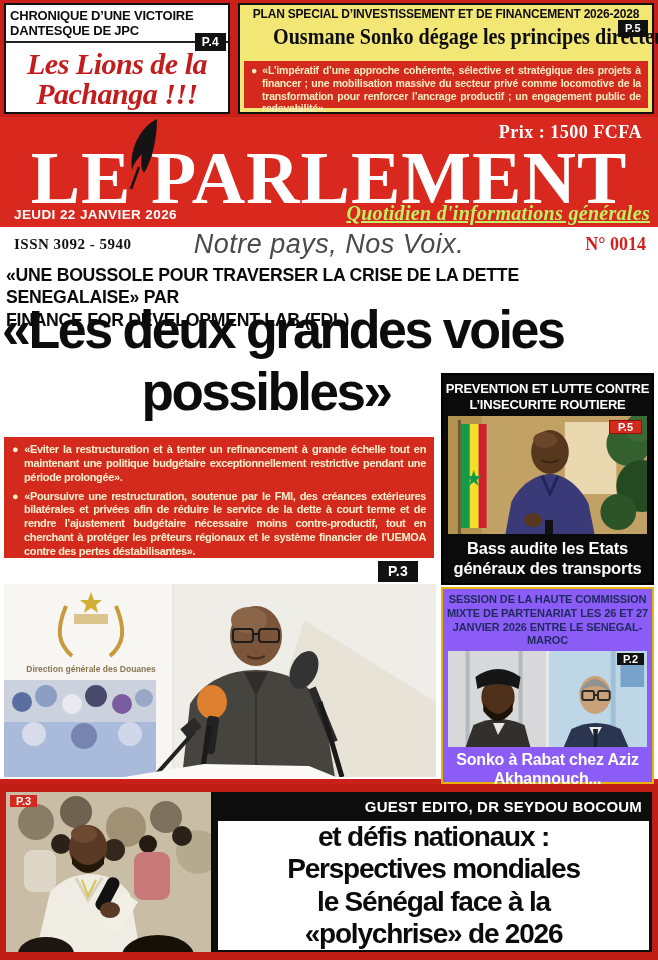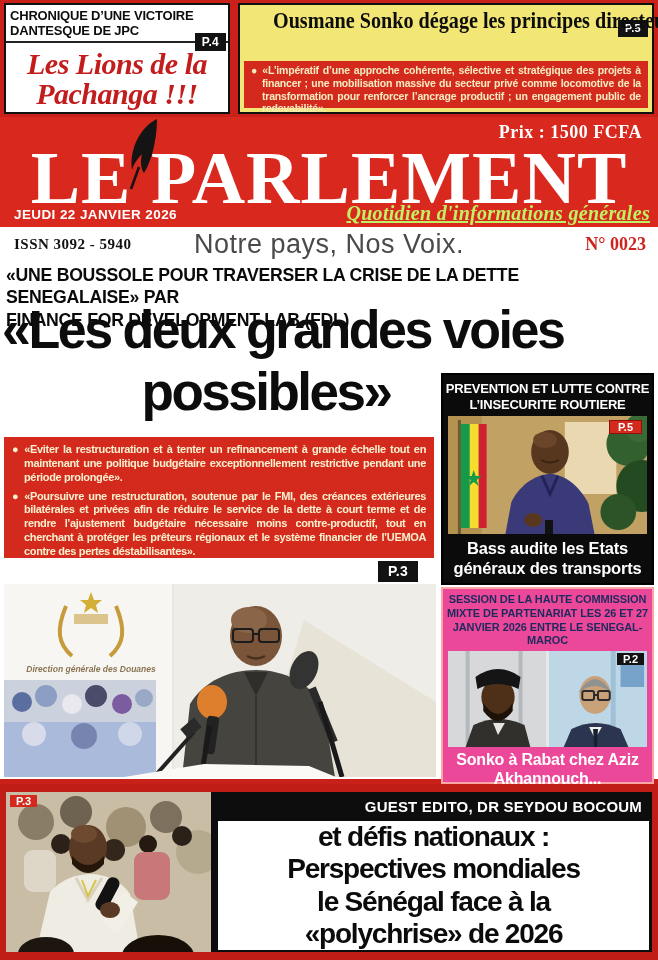--- a/index.html
+++ b/index.html
@@ -77,21 +77,21 @@
   }
   
   .content{left:0;top:227px;width:658px;height:552px;background:#ffffff;}
   .infobar{position:absolute;top:0;left:0;width:100%;height:36px;}
   .infobar .issn{
     position:absolute;left:14px;top:9px;font-family:"Liberation Serif",serif;
     font-weight:bold;font-size:15px;color:#111;letter-spacing:.5px;
   }
   .infobar .motto{
     position:absolute;left:0;width:100%;text-align:center;top:2px;
-    font-size:27px;color:#4a4a4a;letter-spacing:.5px;
+    font-size:27px;color:#4a4a4a;letter-spacing:.5px;font-style:italic;
   }
   .infobar .issue{
     position:absolute;right:12px;top:7px;font-family:"Liberation Serif",serif;
     font-weight:bold;font-size:18px;color:#ce2420;
   }
   .lead-kicker{
     position:absolute;top:37px;left:6px;width:690px;color:#0a0a0a;
     font-weight:bold;font-size:19px;line-height:1.18;letter-spacing:-.3px;
     transform:scaleX(.93);transform-origin:left;
   }
@@ -105,42 +105,42 @@
   .lead-red{
     position:absolute;top:210px;left:4px;width:430px;height:121px;
     background:#d42a1e;box-sizing:border-box;padding:6px 8px 4px;
   }
   .lead-red p{
     margin:0 0 5px;color:#fbf0cd;font-weight:bold;font-size:11px;
     line-height:1.26;text-align:justify;letter-spacing:-.35px;
     padding-left:12px;text-indent:-12px;
   }
   .lead-badge{position:absolute;top:334px;left:378px;font-size:14px;padding:1px 10px;}
-  .lead-photo{position:absolute;top:357px;left:4px;width:432px;height:193px;font-style:italic;}
+  .lead-photo{position:absolute;top:357px;left:4px;width:432px;height:193px;}
   
   .side1{
     position:absolute;left:441px;top:146px;width:213px;height:212px;
     background:#0b0b0b;border:2px solid #000;box-sizing:border-box;
   }
   .side1 .kicker{
     color:#fff;font-weight:bold;font-size:13px;line-height:1.2;text-align:center;
     padding:6px 2px 4px;letter-spacing:-.2px;
   }
   .side1 .photo{position:relative;margin:0 5px;height:118px;}
   .side1 .pbadge{
     position:absolute;top:4px;right:5px;background:#d42a1e;color:#fff;
     font-weight:bold;font-size:11px;padding:0 8px;border:1px solid #8f100b;
   }
   .side1 .caption{
     color:#fff;font-weight:bold;font-size:16.5px;line-height:1.18;
     text-align:center;padding-top:5px;letter-spacing:-.2px;
   }
   .side2{
     position:absolute;left:441px;top:360px;width:213px;height:197px;
-    background:#ec4899;border:2px solid #fca5a5;box-sizing:border-box;
+    background:#8b5cf6;border:2px solid #eab308;box-sizing:border-box;
   }
   .side2 .kicker{
     color:#1d2a5e;font-weight:bold;font-size:11px;line-height:1.25;
     text-align:center;padding:4px 2px 3px;letter-spacing:-.1px;
   }
   .side2 .photo{position:relative;margin:0 5px;height:96px;}
   .side2 .pbadge{
     position:absolute;top:2px;right:3px;background:#121212;color:#fff;
     font-weight:bold;font-size:11px;padding:0 6px;
   }
@@ -175,20 +175,21 @@
 </head>
 <body>
 
 <div class="abs box-left">
   <div class="kicker">CHRONIQUE D’UNE VICTOIRE DANTESQUE DE JPC</div>
   <span class="badge pbadge">P.4</span>
   <div class="headline">Les Lions de la Pachanga !!!</div>
 </div>
 
 <div class="abs box-right">
+  <div class="kicker">PLAN SPECIAL D’INVESTISSEMENT ET DE FINANCEMENT 2026-2028</div>
   <span class="badge pbadge">P.5</span>
   <div class="headline">Ousmane Sonko dégage les principes directeurs</div>
   <div class="redbox">
     <p>● «L’impératif d’une approche cohérente, sélective et stratégique des projets à financer ; une mobilisation massive du secteur privé comme locomotive de la transformation pour renforcer l’ancrage productif ; un engagement public de redevabilité».</p>
   </div>
 </div>
 
 <div class="abs masthead">
   <div class="price">Prix : 1500 FCFA</div>
   <div class="title">LE PARLEMENT</div>
@@ -197,21 +198,21 @@
     <path d="M17,50 L9,72" stroke="#141414" stroke-width="2.6" fill="none"></path>
   </svg>
   <div class="date">JEUDI 22 JANVIER 2026</div>
   <div class="tagline">Quotidien d'informations générales</div>
 </div>
 
 <div class="abs content">
   <div class="infobar">
     <span class="issn">ISSN 3092 - 5940</span>
     <span class="motto">Notre pays, Nos Voix.</span>
-    <span class="issue">N° 0023</span>
+    <span class="issue">N° 0014</span>
   </div>
 
   <div class="lead-kicker">
     <div>«UNE BOUSSOLE POUR TRAVERSER LA CRISE DE LA DETTE SENEGALAISE» PAR</div>
     <div>FINANCE FOR DEVELOPMENT LAB (FDL)</div>
   </div>
 
   <div class="hl1">«Les deux grandes voies</div>
   <div class="hl2">possibles»</div>
 

